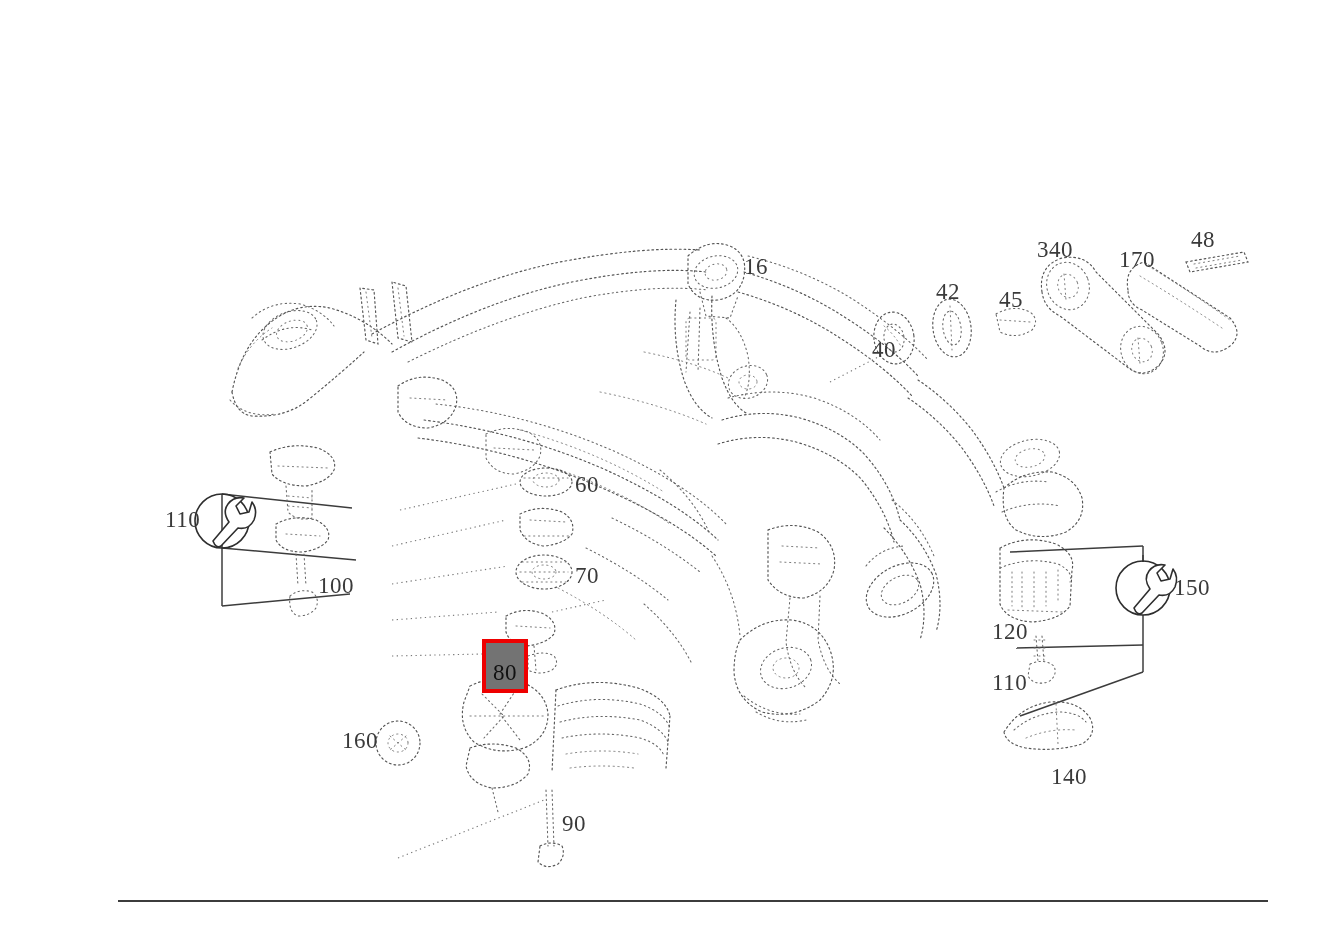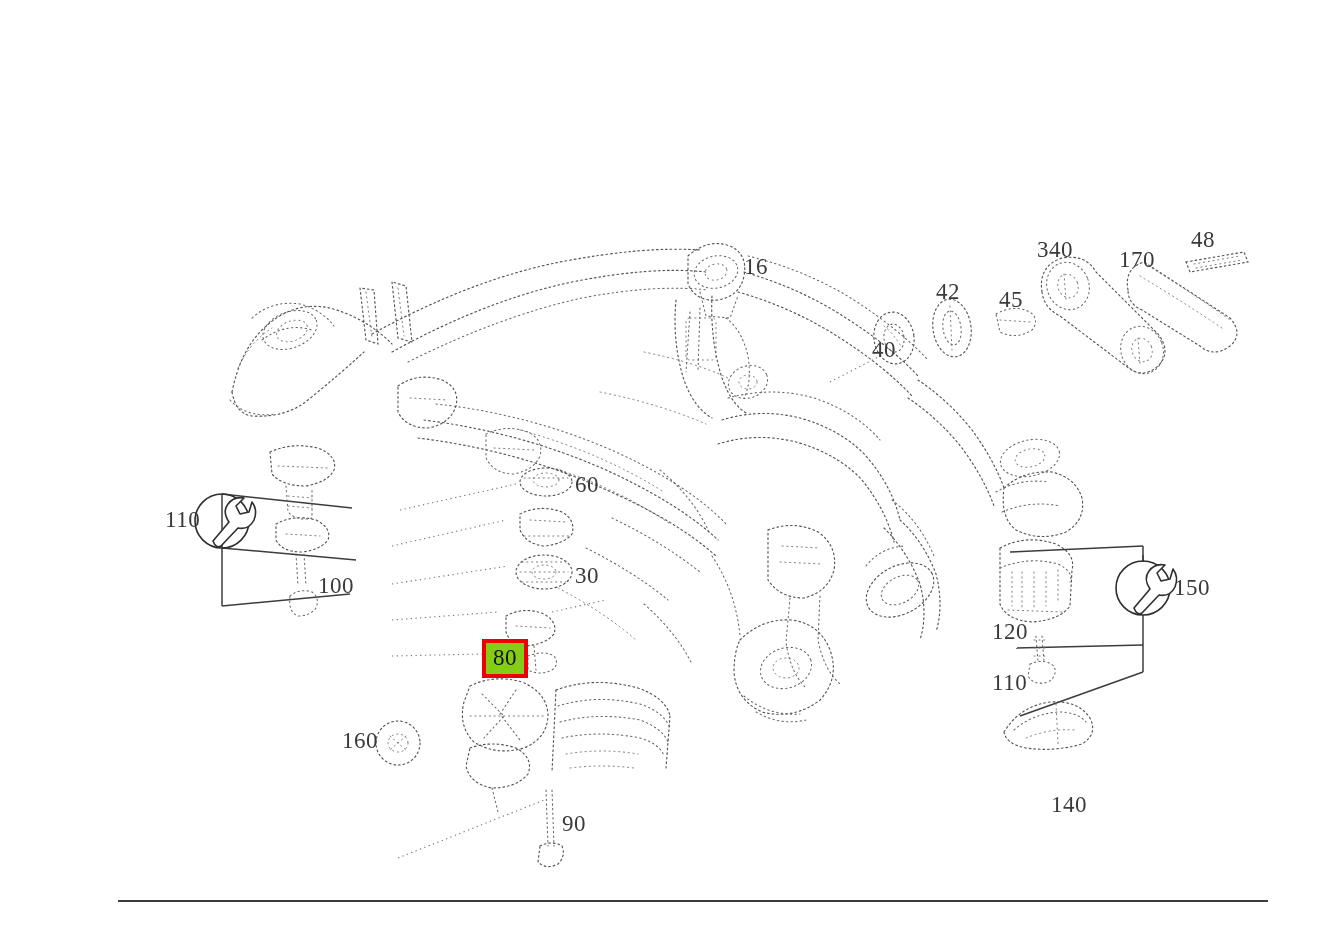--- a/index.html
+++ b/index.html
@@ -32,22 +32,22 @@
     font-size: 23px;
     line-height: 1;
     color: #3a3a3a;
     letter-spacing: 0.5px;
     white-space: nowrap;
     user-select: none;
   }
   .callout.highlight {
     color: #111111;
     border: 4px solid #ee0000;
-    padding: 3px 7px 5px 7px;
-    background: #84cc16;
+    padding: 18px 7px 5px 7px;
+    background: #737373;
     box-sizing: border-box;
   }
   .divider {
     position: absolute;
     background: #3c3c3c;
   }
 </style>
 </head>
 <body>
 
@@ -321,24 +321,24 @@
   <div id="callout-layer">
       <div class="callout" style="left: 744px; top: 255px;">16</div>
       <div class="callout" style="left: 872px; top: 292px; margin-top: 46px;">40</div>
       <div class="callout" style="left: 936px; top: 280px;">42</div>
       <div class="callout" style="left: 999px; top: 288px;">45</div>
       <div class="callout" style="left: 1037px; top: 238px;">340</div>
       <div class="callout" style="left: 1119px; top: 248px;">170</div>
       <div class="callout" style="left: 1191px; top: 228px;">48</div>
       <div class="callout" style="left: 575px; top: 473px;">60</div>
       <div class="callout" style="left: 165px; top: 508px;">110</div>
-      <div class="callout" style="left: 575px; top: 564px;">30</div>
+      <div class="callout" style="left: 575px; top: 564px;">70</div>
       <div class="callout" style="left: 318px; top: 574px; text-align: center;">100</div>
       <div class="callout" style="left: 1174px; top: 576px;">150</div>
       <div class="callout" style="left: 992px; top: 620px;">120</div>
       <div class="callout highlight" style="left: 482px; top: 639px;">80</div>
       <div class="callout" style="left: 992px; top: 671px;">110</div>
       <div class="callout" style="left: 342px; top: 729px;">160</div>
-      <div class="callout" style="left: 1051px; top: 765px; margin-top: 28px;">140</div>
+      <div class="callout" style="left: 1051px; top: 765px;">140</div>
       <div class="callout" style="left: 562px; top: 812px;">90</div>
     </div>
 
 </div>
 
 </body></html>

